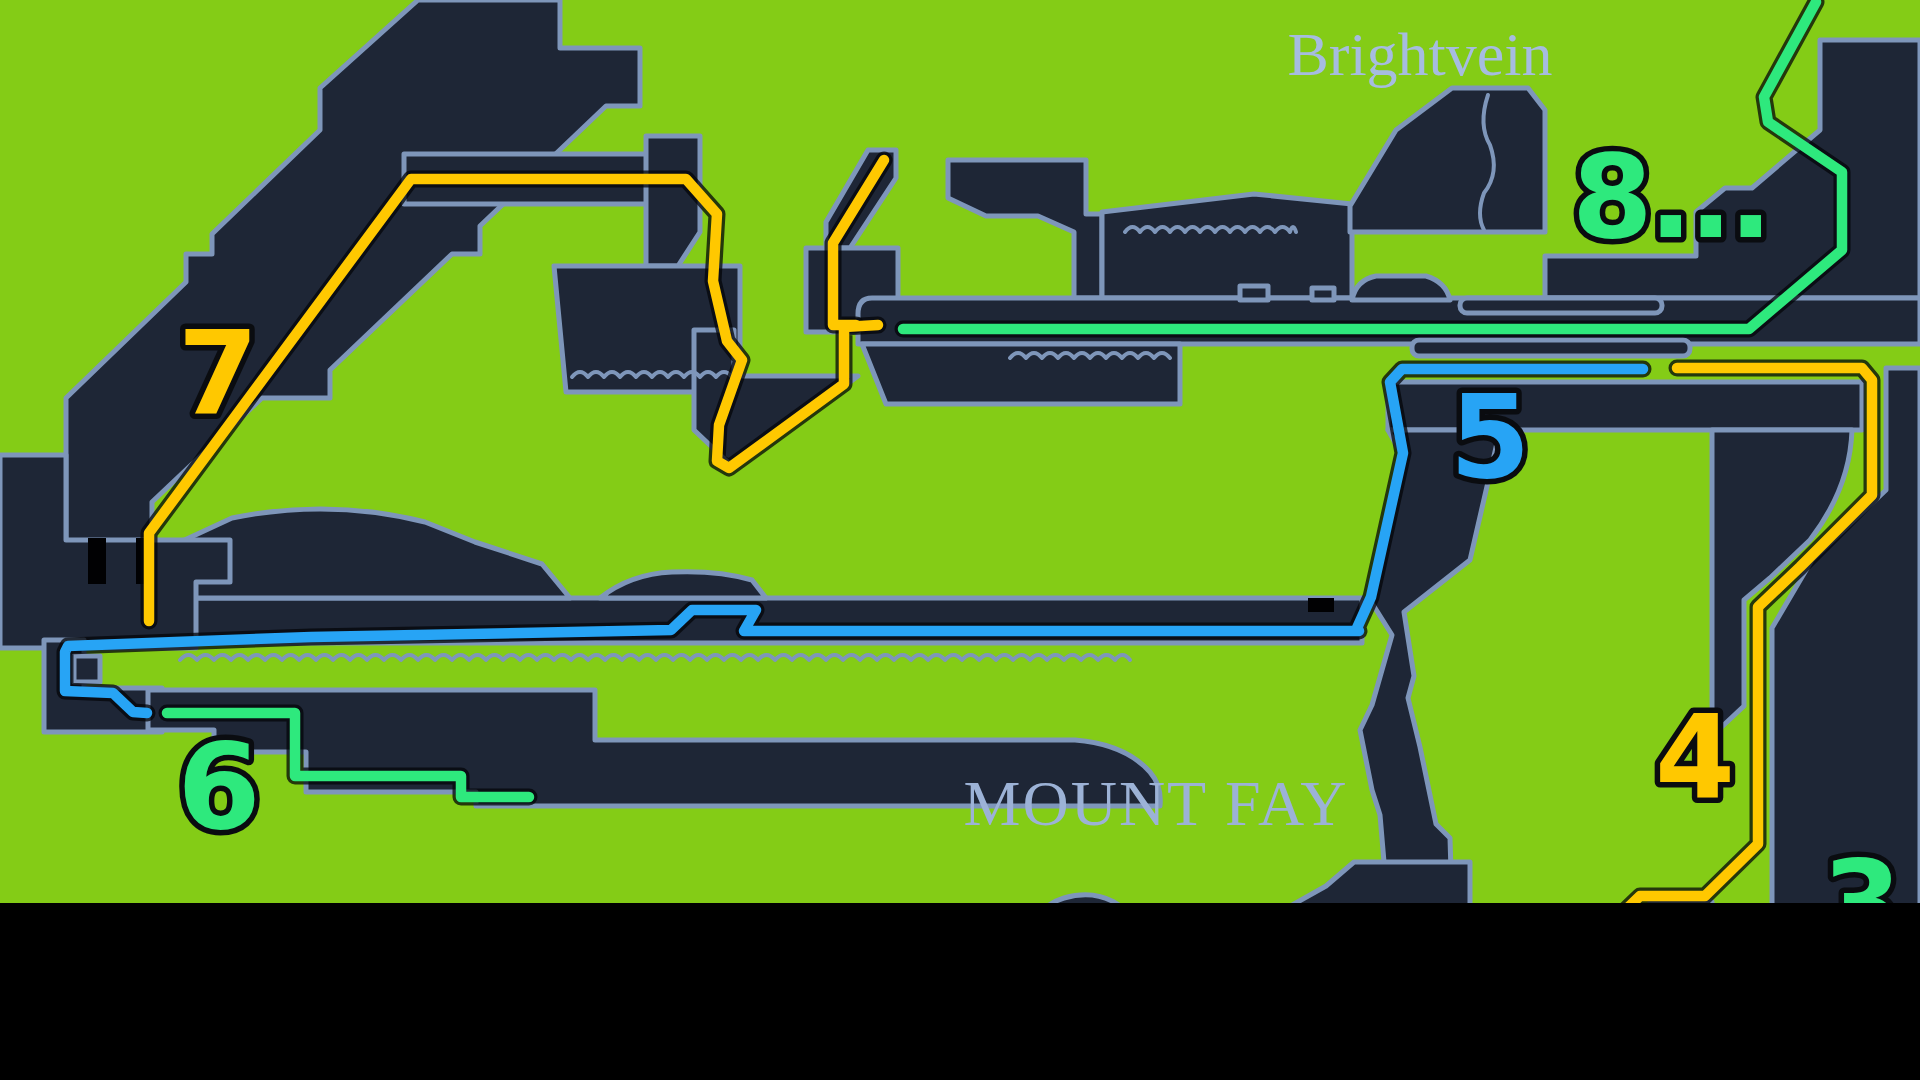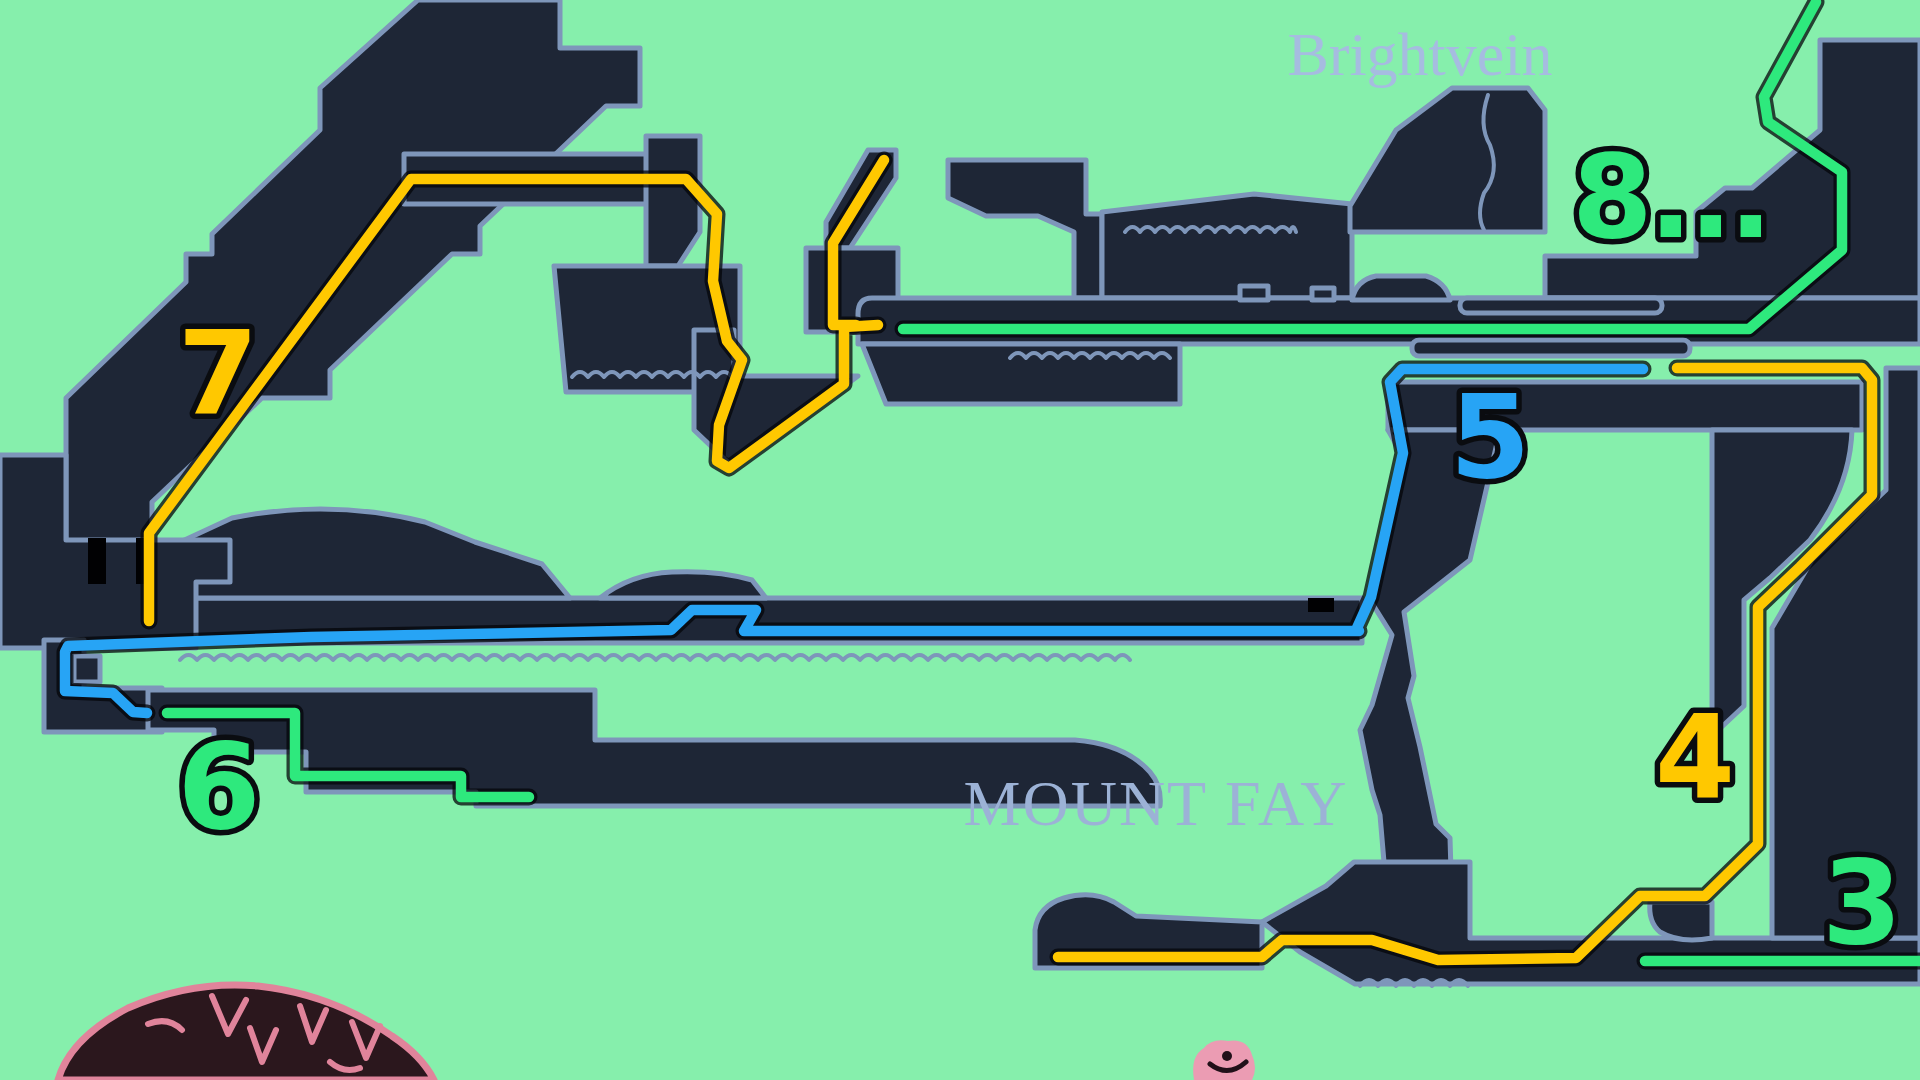--- a/index.html
+++ b/index.html
@@ -1,16 +1,16 @@
 <!DOCTYPE html>
 <html><head>
 <meta charset="utf-8">
 <style>
   html,body{margin:0;padding:0;background:#000;}
-  .stage{position:relative;width:1920px;height:1080px;background:#86efac;overflow:hidden;
+  .stage{position:relative;width:1920px;height:903px;background:#84cc16;overflow:hidden;
          font-family:"Liberation Sans",sans-serif;}
   svg{position:absolute;left:0;top:0;}
   .room{fill:#1e2636;stroke:#7e96ba;stroke-width:5;stroke-linejoin:round;}
   .detail{fill:none;stroke:#7e96ba;stroke-width:4;stroke-linecap:round;stroke-linejoin:round;}
   .halo{fill:none;stroke:#04060a;stroke-width:17;stroke-linecap:round;stroke-linejoin:round;opacity:.75;}
   .route{fill:none;stroke-width:10.5;stroke-linecap:round;stroke-linejoin:round;}
   .marker{font-family:"DejaVu Sans",sans-serif;font-weight:bold;
           paint-order:stroke;stroke:#0a0c10;stroke-width:11;stroke-linejoin:round;}
   .region-label{font-family:"Liberation Serif",serif;}
 </style>

